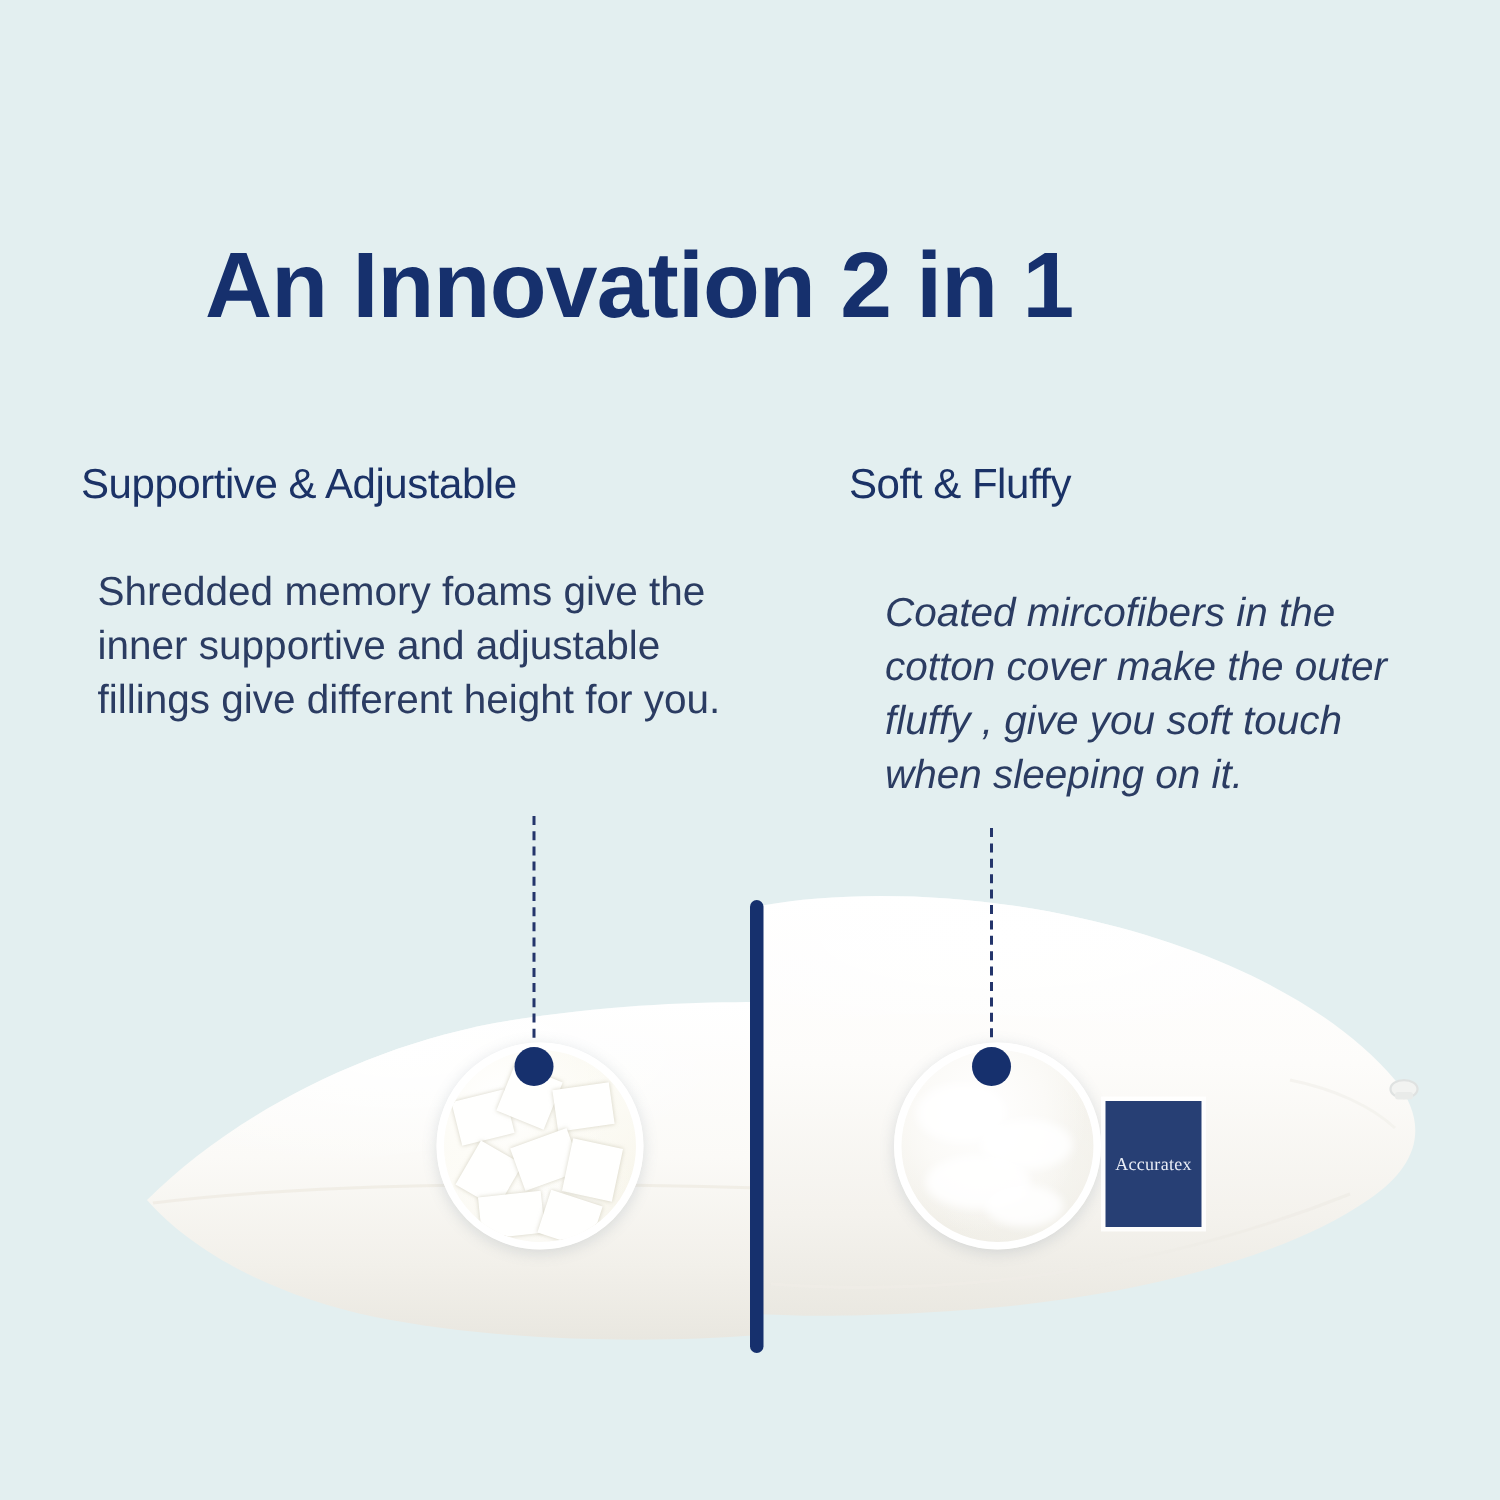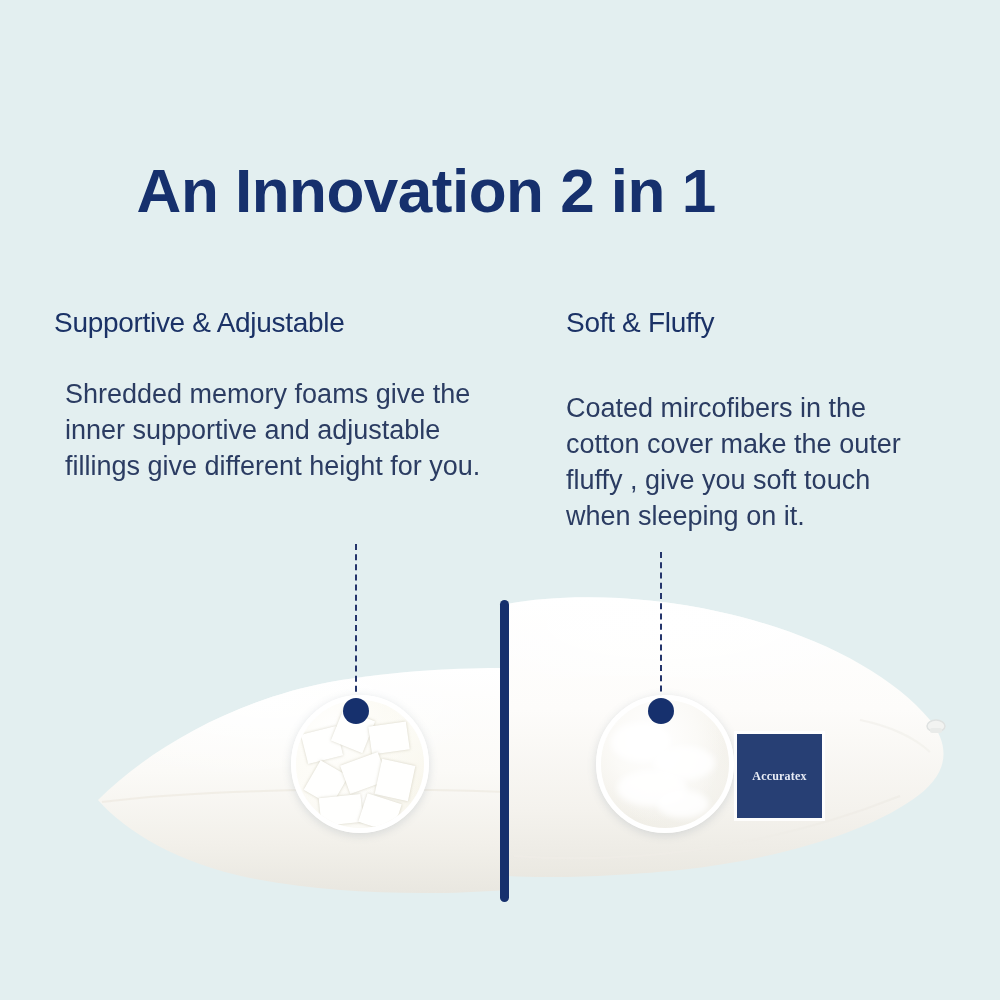--- a/index.html
+++ b/index.html
@@ -57,21 +57,21 @@
   .col-body {
     position: absolute;
     color: #2b3c62;
     font-family: "Liberation Sans", sans-serif;
     font-weight: normal;
     font-size: 27px;
     line-height: 36px;
     white-space: pre-line;
   }
   #body-left  { left: 54px;  top: 376px; width: 470px; margin-left: 11px; }
-  #body-right { left: 566px; top: 390px; width: 400px; }
+  #body-right { left: 590px; top: 390px; width: 400px; font-style: italic; }
 
   
   .pillow-stage {
     position: absolute;
     left: 0;
     top: 560px;
     width: 1000px;
     height: 380px;
   }
   .pillow-svg { display: block; width: 1000px; height: 380px; }
@@ -145,28 +145,27 @@
     height: 302px;
     background: #16306d;
     border-radius: 5px;
   }
 
   
   #brand-label {
     position: absolute;
     left: 737px;
     top: 734px;
-    width: 85px;
+    width: 64px;
     height: 84px;
     background: #273f74;
     display: flex;
     align-items: center;
     justify-content: center;
     box-shadow: 0 0 0 3px rgba(255,255,255,0.85);
-    font-weight: bold;
   }
   #brand-label .brand-text {
     color: #e9edf6;
     font-family: "Liberation Serif", serif;
     font-size: 12px;
     letter-spacing: 0.2px;
     white-space: nowrap;
   }
 </style>
 </head>

